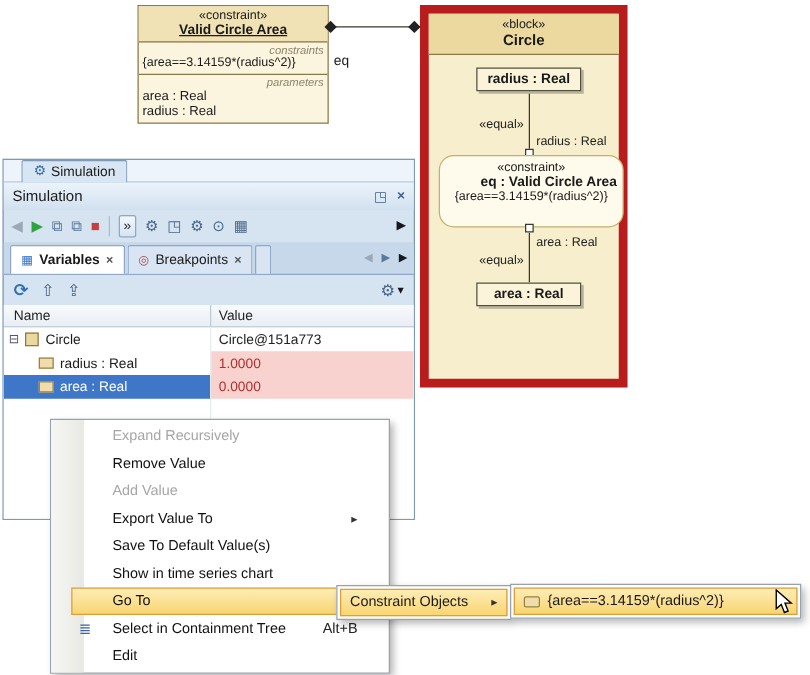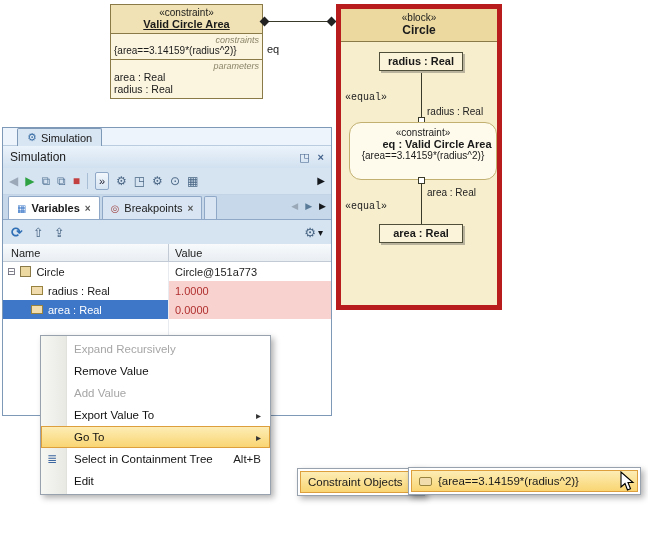--- a/index.html
+++ b/index.html
@@ -13,28 +13,28 @@
   .st  {font-size:10px;}
   .nm  {font-size:11px; font-weight:bold;text-decoration:underline;}
   .cb-comp {border-bottom:1px solid #8a7a48; padding:1px 3px 3px;}
   .cb-comp.last {border-bottom:none;}
   .clabel {text-align:right; font-size:9px; font-style:italic; color:#8a8468;}
   .expr {font-size:10px;}
   .pline {font-size:10.5px;}
   .eq-line {position:absolute; height:0; border-top:1px solid #3a3a2a;}
   .diamond {position:absolute; width:7px; height:7px; background:#222; transform:rotate(45deg);}
   .eq-label {position:absolute; font-size:11px;margin-top:36px;}
-  .block {position:absolute; border:5px solid #b91c1c; background:#f7eecd;}
+  .block {position:absolute; border:7px solid #b91c1c; background:#f7eecd;}
   .b-head {background:#ebd9a0; border-bottom:1px solid #8a7a48; text-align:center; padding:3px 0 4px;}
   .bnm {font-size:12px; font-weight:bold;}
   .vline {position:absolute; width:0; border-left:1px solid #3a3a2a;}
   .part {position:absolute; height:19px; line-height:17px; text-align:center; font-weight:bold; font-size:11px;
          background:#fcf4da; border:1px solid #50503a; box-shadow:2px 2px 0 #b9b29c;}
   .lbl {position:absolute; font-size:10px; color:#222; white-space:nowrap;}
-  .eq-al {font-family:Liberation Mono, monospace;}
+  .eq-al {text-align:right;}
   .sq {position:absolute; width:7px; height:7px; background:#fff; border:1px solid #3a3a2a;}
   .cprop {position:absolute; background:#fefbec; border:1px solid #c2b070; border-radius:12px; text-align:center; padding-top:4px;}
   .cpn {font-size:11px; font-weight:bold;margin-left:28px;}
   .cpe {font-size:10px;}
 
   
   .simwin {position:absolute; left:2px; top:127px; width:330px; height:289px; border:1px solid #7e99b8;
            background:#d6e3f1; display:flex; flex-direction:column;}
   .docktabs {height:18px; flex:none; background:#eef4fb; border-bottom:1px solid #b9cce0; position:relative;}
   .docktab {position:absolute; left:14px; top:0; height:18px; display:flex; align-items:center; gap:4px;
@@ -72,22 +72,22 @@
   .cube {width:11px; height:11px; margin:0 5px 0 5px; background:#ecd9a2; border:1px solid #8a7a48; flex:none;}
   .vicon {width:12px; height:9px; margin:0 5px 0 28px; background:#f0dcad; border:1px solid #97823f; flex:none;}
 
   
   .c-green {color:#2fa344;} .c-red {color:#c34040;} .c-gray {color:#9aa8b8;}
   .c-blue {color:#2f6fb5; font-weight:bold; font-size:14px;} .c-steel {color:#5a7a9a;}
   .c-dark {color:#15181c;} .c-tabblue {color:#3c78c8; font-size:10px;} .c-bp {color:#a04848; font-size:10px;}
   .sm {font-size:10px;}
 
   
-  .menu {position:absolute; left:40px; top:335px; width:231px; background:#fff; border:1px solid #98a2ae;
-         box-shadow:3px 3px 6px rgba(0,0,0,.3); padding:2px 0; z-index:5;}
+  .menu {position:absolute; left:40px; top:335px; width:272px; background:#fff; border:1px solid #98a2ae;
+         box-shadow:3px 3px 6px rgba(0,0,0,.3); padding:2px 16px; z-index:5;}
   .mgutter {position:absolute; left:0; top:0; bottom:0; width:26px;
             background:linear-gradient(90deg,#f6f6f3,#e9e9e4); border-right:1px solid #e2e2dc;}
   .mitem {position:relative; height:22px; display:flex; align-items:center; padding:0 9px 0 33px;
           font-size:11.5px; color:#111; white-space:nowrap;}
   .mitem.disabled {color:#a6a6a6;}
   .marrow {margin-left:auto; font-size:10px; color:#333;}
   .mshort {margin-left:auto; font-size:11.5px; color:#222;}
   .mgi {position:absolute; left:6px; font-size:12px; color:#3c66a0;}
   .hl {background:linear-gradient(#fdeeb8,#f9d470); outline:1px solid #dc9f3c; outline-offset:-1px;}
   .submenu {position:absolute; background:#fff; border:1px solid #98a2ae;
@@ -245,35 +245,41 @@
     <div class="mitem">
       <span>Remove Value</span>
     </div>
     <div class="mitem disabled">
       <span>Add Value</span>
     </div>
     <div class="mitem">
       <span>Export Value To</span>
       <span class="marrow">▸</span>
     </div>
+    <div class="mitem">
+      <span>Save To Default Value(s)</span>
+    </div>
+    <div class="mitem">
+      <span>Show in time series chart</span>
+    </div>
     <div class="mitem hl">
       <span>Go To</span>
       <span class="marrow">▸</span>
     </div>
     <div class="mitem">
       <span class="mgi">≣</span>
       <span>Select in Containment Tree</span>
       <span class="mshort">Alt+B</span>
     </div>
     <div class="mitem">
       <span>Edit</span>
     </div>
   </div>
 
-  <div class="submenu" style="left:269px; top:468px; width:128px;margin-left:28px;">
+  <div class="submenu" style="left:269px; top:468px; width:140px;">
     <div class="smitem hl">
       <span>Constraint Objects</span>
       <span class="marrow">▸</span>
     </div>
   </div>
 
   <div class="submenu" style="left:408px; top:467px; width:233px;">
     <div class="smitem hl">
       <span class="cicon"></span>
       <span>{area==3.14159*(radius^2)}</span>

